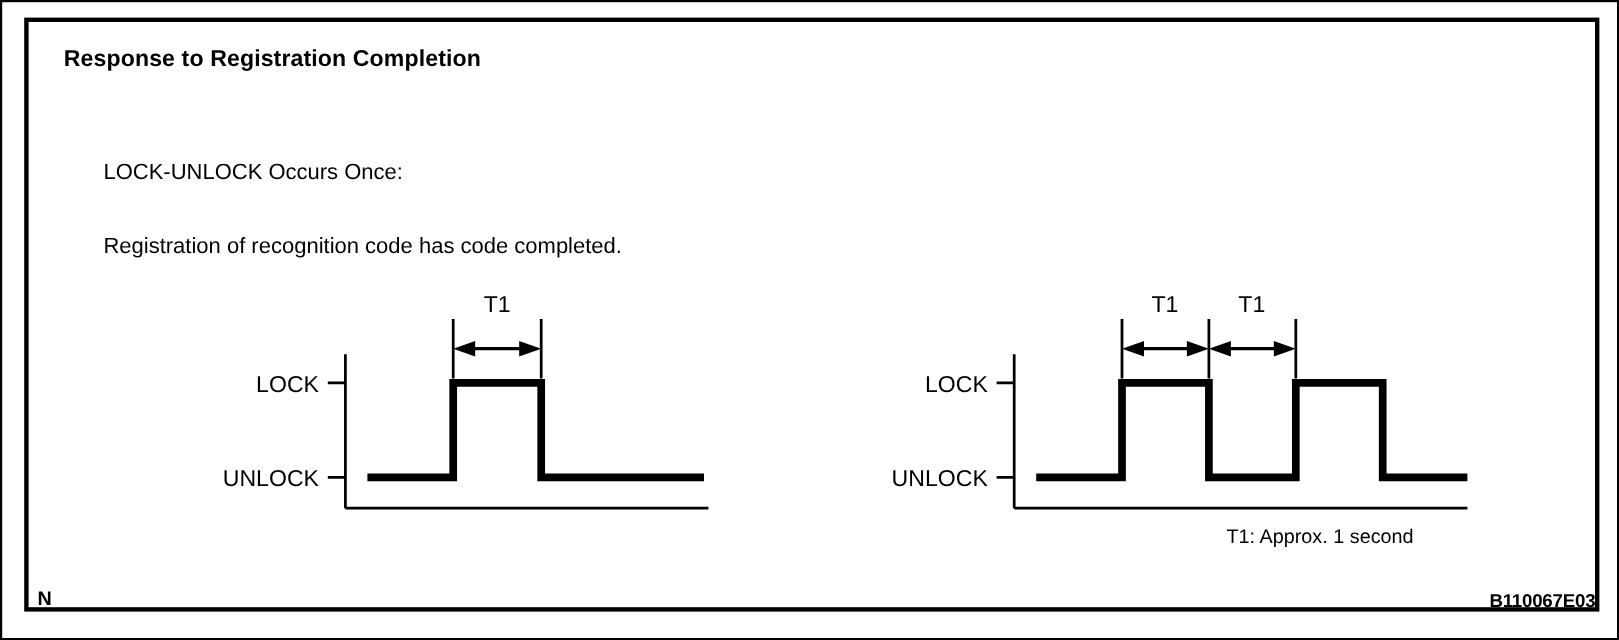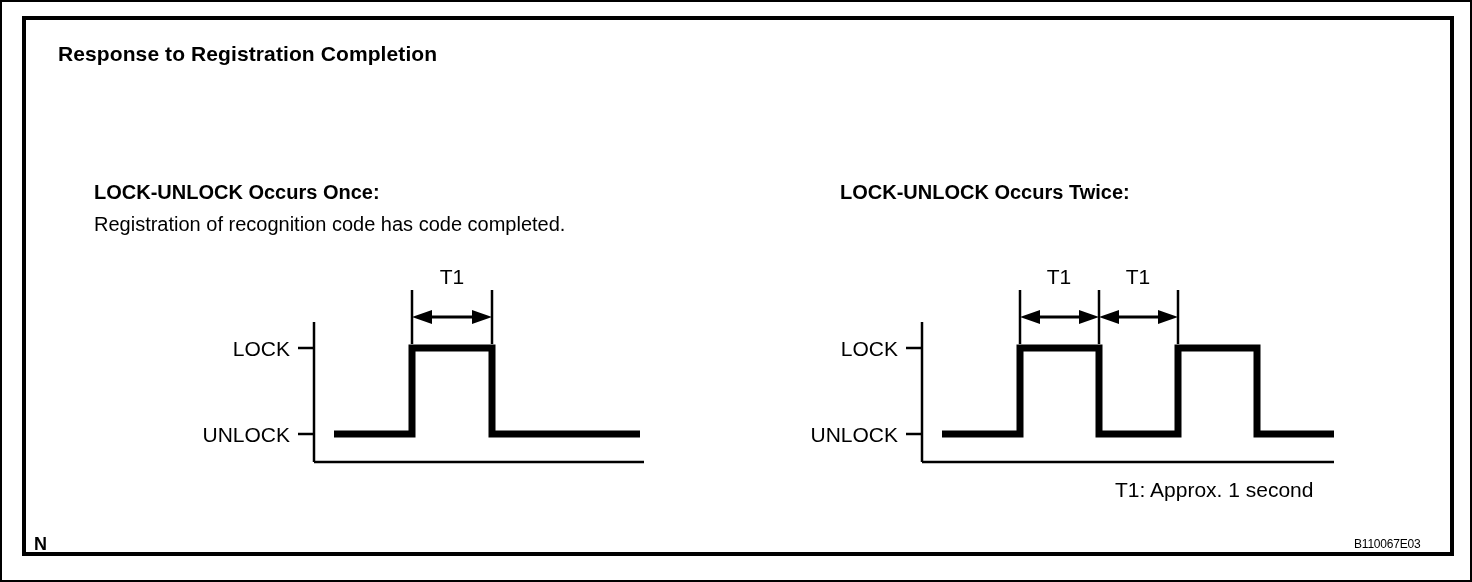--- a/index.html
+++ b/index.html
@@ -34,23 +34,22 @@
     left: 56px;
     top: 40px;
     font-size: 21px;
     font-weight: bold;
     letter-spacing: 0.1px;
     white-space: nowrap;
   }
   .col-head {
     position: absolute;
     font-size: 20px;
-    font-weight: bold;
+    font-weight: normal;
     white-space: nowrap;
-    margin-top: 35px;
   }
   .col-desc {
     position: absolute;
     font-size: 20px;
     font-weight: normal;
     white-space: nowrap;
   }
   .head-left  { left: 92px;  top: 144px; }
   .desc-left  { left: 92px;  top: 211px; }
   .head-right { left: 838px; top: 144px; }
@@ -58,37 +57,37 @@
 
   .chart {
     position: absolute;
   }
   .chart svg { display: block; }
 
   .note-t1 {
     position: absolute;
     left: 1113px;
     top: 476px;
-    font-size: 21px;
+    font-size: 18px;
     white-space: nowrap;
   }
   .corner-mark {
     position: absolute;
     left: 32px;
     top: 532px;
     font-size: 18px;
     font-weight: bold;
     white-space: nowrap;
   }
   .ref-code {
     position: absolute;
     left: 1352px;
     top: 535px;
-    font-size: 12px;
-    font-weight: normal;
+    font-size: 17px;
+    font-weight: bold;
     letter-spacing: -0.2px;
     white-space: nowrap;
   }
   .axis-label {
     font-family: "Liberation Sans", sans-serif;
     font-size: 21px;
     fill: #000000;
   }
   .dim-label {
     font-family: "Liberation Sans", sans-serif;
@@ -101,21 +100,20 @@
 
 <div id="page">
 
   <div class="inner-frame"></div>
 
   <div class="fig-title">Response to Registration Completion</div>
 
   <div class="col-head head-left">LOCK-UNLOCK Occurs Once:</div>
   <div class="col-desc desc-left">Registration of recognition code has code completed.</div>
 
-  <div class="col-head head-right">LOCK-UNLOCK Occurs Twice:</div>
 
   <div class="chart" style="left:150px; top:262px;">
     <svg width="500" height="215" viewBox="0 0 500 215">
 
       <line x1="162" y1="58" x2="162" y2="198" stroke="#000" stroke-width="2.5"></line>
 
       <line x1="162" y1="198" x2="492" y2="198" stroke="#000" stroke-width="2.5"></line>
 
       <line x1="146" y1="84" x2="162" y2="84" stroke="#000" stroke-width="2.5"></line>
 

